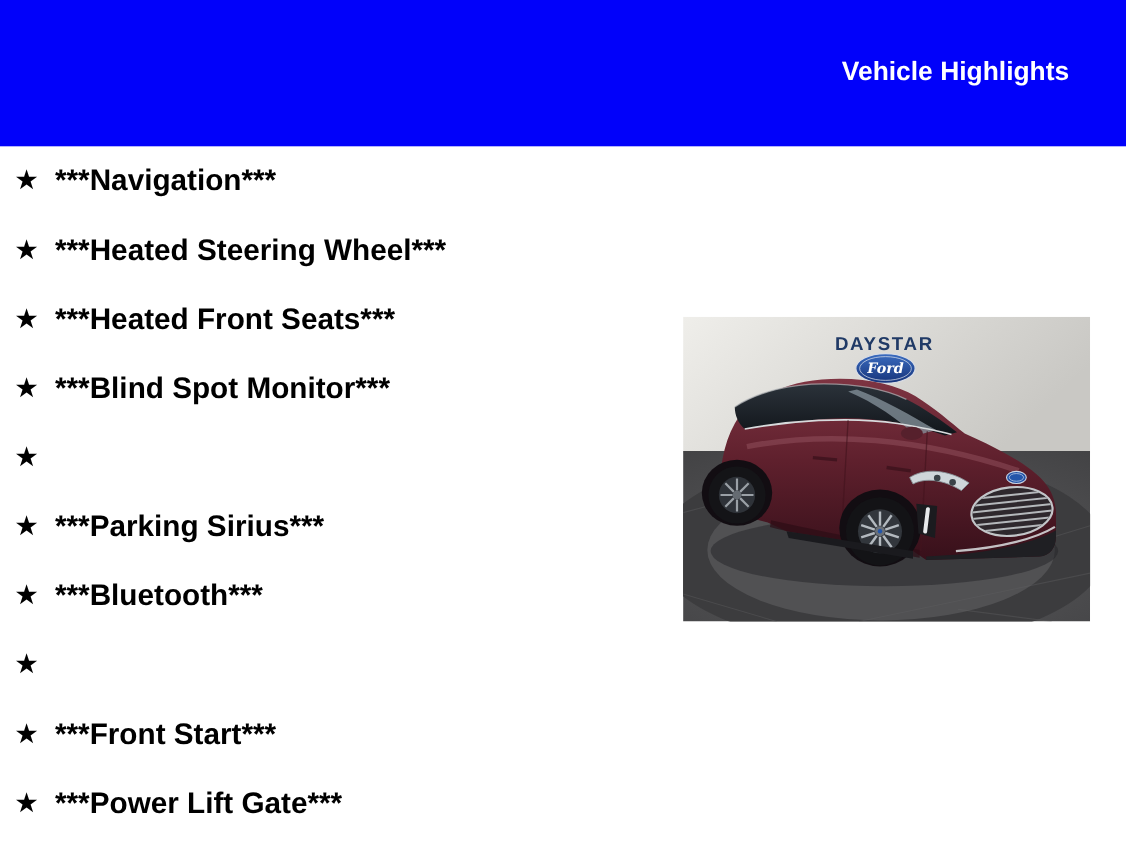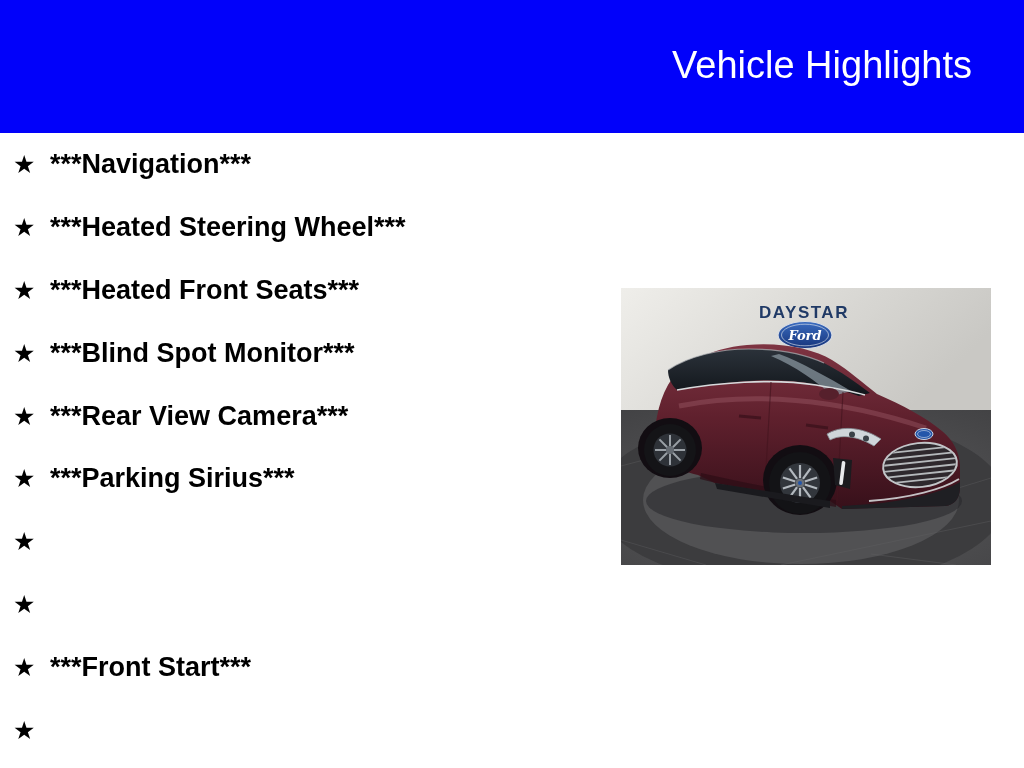--- a/index.html
+++ b/index.html
@@ -15,22 +15,22 @@
     position: absolute;
     left: 0; top: 0;
     width: 1024px; height: 133px;
     background: #0101fa;
   }
   .page-title {
     position: absolute;
     top: 47px;
     right: 52px;
     color: #ffffff;
-    font-size: 38px;
-    font-weight: normal;
+    font-size: 24px;
+    font-weight: bold;
     line-height: 37px;
     letter-spacing: 0px;
     white-space: nowrap;
   }
   .highlights-list {
     position: absolute;
     left: 0; top: 133px;
     width: 620px;
   }
   .highlight-item {
@@ -100,43 +100,44 @@
       <span class="highlight-label">***Heated Front Seats***</span>
     </div>
 
     <div class="highlight-item">
       <span class="star-bullet">★</span>
       <span class="highlight-label">***Blind Spot Monitor***</span>
     </div>
 
     <div class="highlight-item">
       <span class="star-bullet">★</span>
-      <span class="highlight-label">***Rear View Camera***</span>
     </div>
 
     <div class="highlight-item">
       <span class="star-bullet">★</span>
       <span class="highlight-label">***Parking Sirius***</span>
     </div>
 
     <div class="highlight-item">
       <span class="star-bullet">★</span>
+      <span class="highlight-label">***Bluetooth***</span>
     </div>
 
     <div class="highlight-item">
       <span class="star-bullet">★</span>
     </div>
 
     <div class="highlight-item">
       <span class="star-bullet">★</span>
       <span class="highlight-label">***Front Start***</span>
     </div>
 
     <div class="highlight-item">
       <span class="star-bullet">★</span>
+      <span class="highlight-label">***Power Lift Gate***</span>
     </div>
   </div>
 
   <div class="vehicle-photo">
     <svg width="370" height="277" viewBox="0 0 370 277" xmlns="http://www.w3.org/2000/svg">
       <defs>
         <linearGradient id="wallGrad" x1="0" y1="0" x2="1" y2="0.35">
           <stop offset="0" stop-color="#efeeea"></stop>
           <stop offset="1" stop-color="#c9c8c4"></stop>
         </linearGradient>

